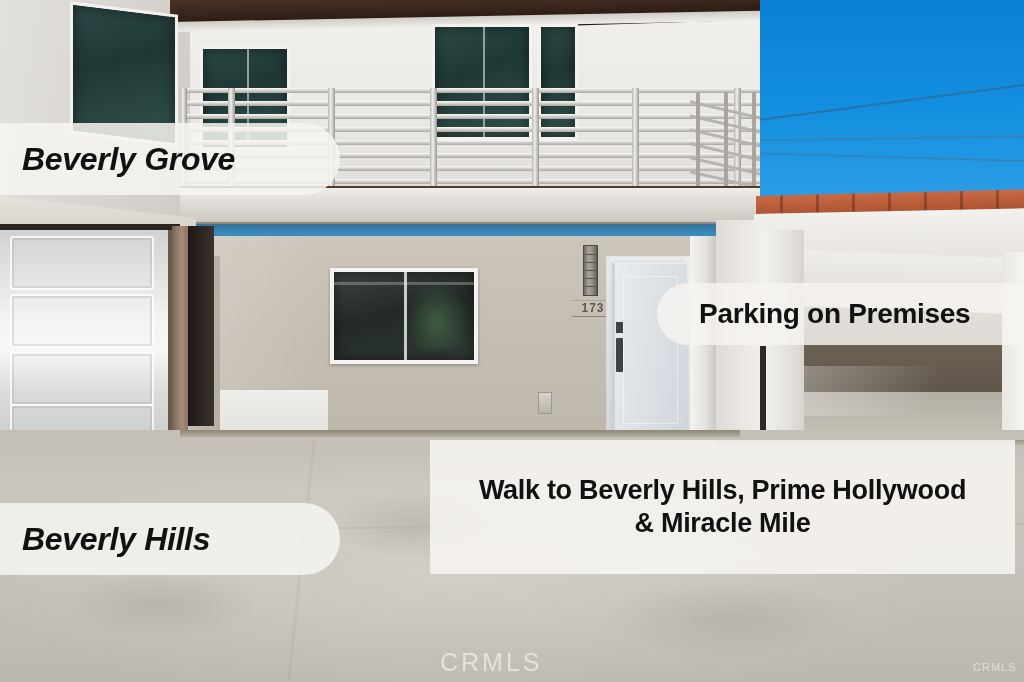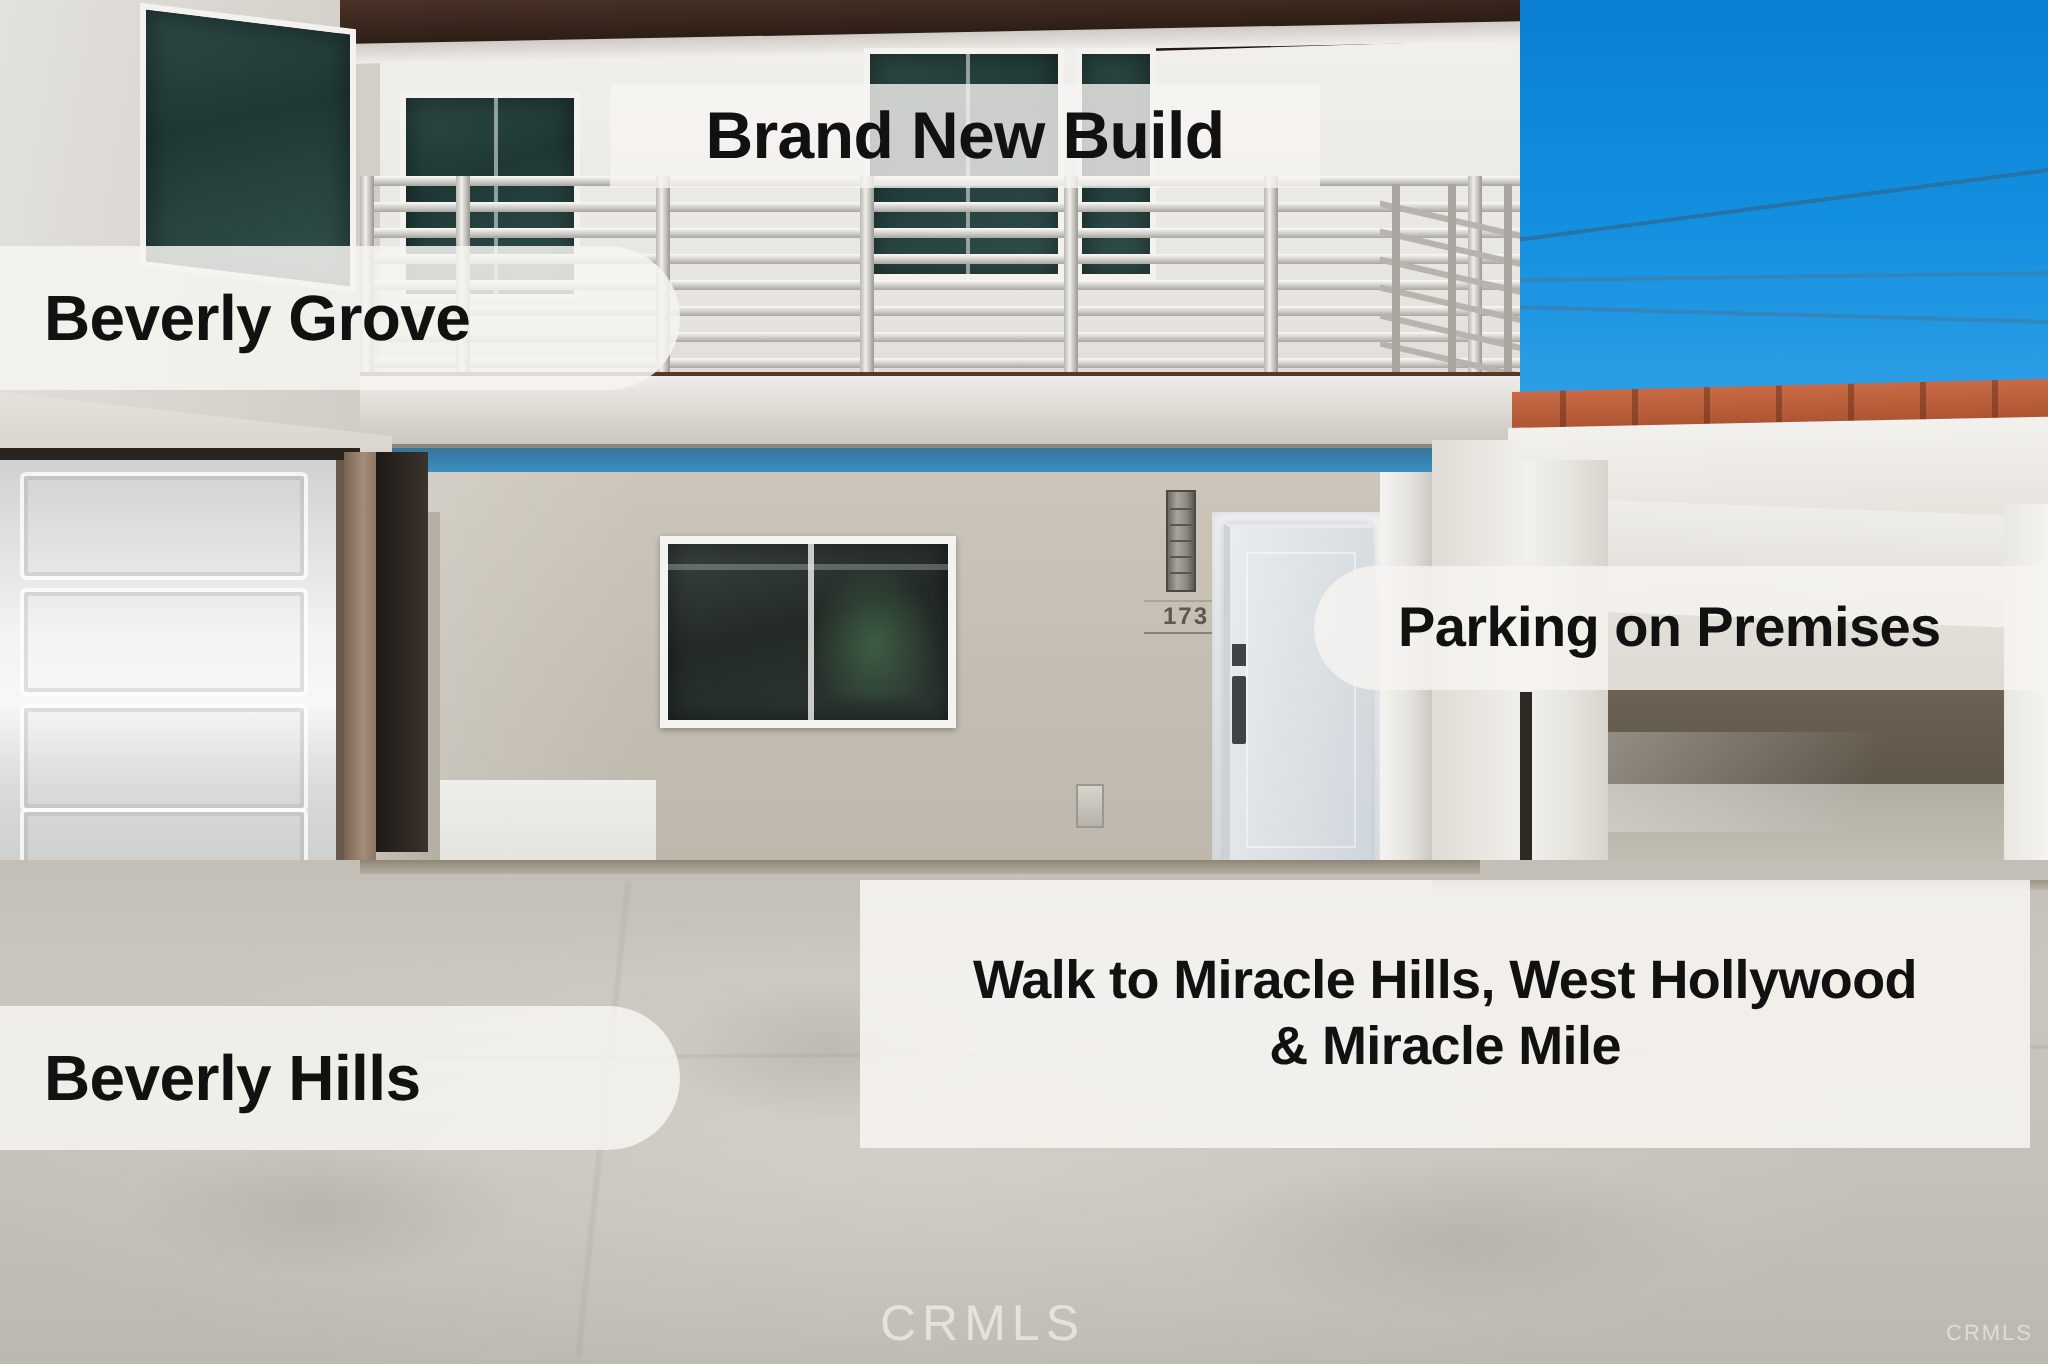--- a/index.html
+++ b/index.html
@@ -284,21 +284,21 @@
   .lbl {
     position:absolute;
     display:flex; align-items:center;
     color:#111;
     font-weight:700;
     font-family:"Liberation Sans", sans-serif;
     white-space:nowrap;
     letter-spacing:-0.3px;
   }
   .lbl.rect   { background:rgba(246,244,240,.80); }
-  .lbl.pillR  { background:rgba(246,244,240,.86); border-radius:0 70px 70px 0; }
+  .lbl.pillR  { background:rgba(246,244,240,.86); border-radius:0 70px 70px 0;font-style:italic; }
   .lbl.pillL  { background:rgba(246,244,240,.82); border-radius:70px 0 0 70px; }
 
   #label-brand-new-build {
     left:305px; top:42px; width:355px; height:52px;
     font-size:33px; justify-content:center;
   }
   #label-beverly-grove {
     left:0px; top:123px; width:340px; height:72px;
     font-size:32px; padding-left:22px;
   }
@@ -467,30 +467,29 @@
   <div class="driveway">
     <div class="dw-seam" style="left:0; top:96px; width:1024px; transform:rotate(-0.4deg); opacity:.35;"></div>
     <div class="dw-seam" style="left:300px; top:10px; width:3px; height:240px; transform:rotate(6deg); opacity:.3;"></div>
     <div class="dw-stain" style="left:330px; top:60px; width:170px; height:70px;"></div>
     <div class="dw-stain" style="left:600px; top:150px; width:260px; height:80px;"></div>
     <div class="dw-stain" style="left:60px;  top:140px; width:200px; height:70px;"></div>
   </div>
   <div class="dw-lip"></div>
   <div class="dw-lip2"></div>
 
-  <div class="lbl rect" id="label-brand-new-build">Brand New Build</div>
 
   <div class="lbl pillR" id="label-beverly-grove">Beverly Grove</div>
 
 
   <div class="lbl pillR" id="label-beverly-center">Beverly Hills</div>
 
   <div class="lbl pillL" id="label-parking-on-premises">Parking on Premises</div>
 
   <div class="lbl rect" id="label-info-block">
-    <div class="line l2">Walk to Miracle Hills, West Hollywood</div>
+    <div class="line l2">Walk to Beverly Hills, Prime Hollywood</div>
     <div class="line">&amp; Miracle Mile</div>
   </div>
 
   <div class="wm-big">CRMLS</div>
   <div class="wm-small">CRMLS</div>
 
 </div>
 
 </body></html>

